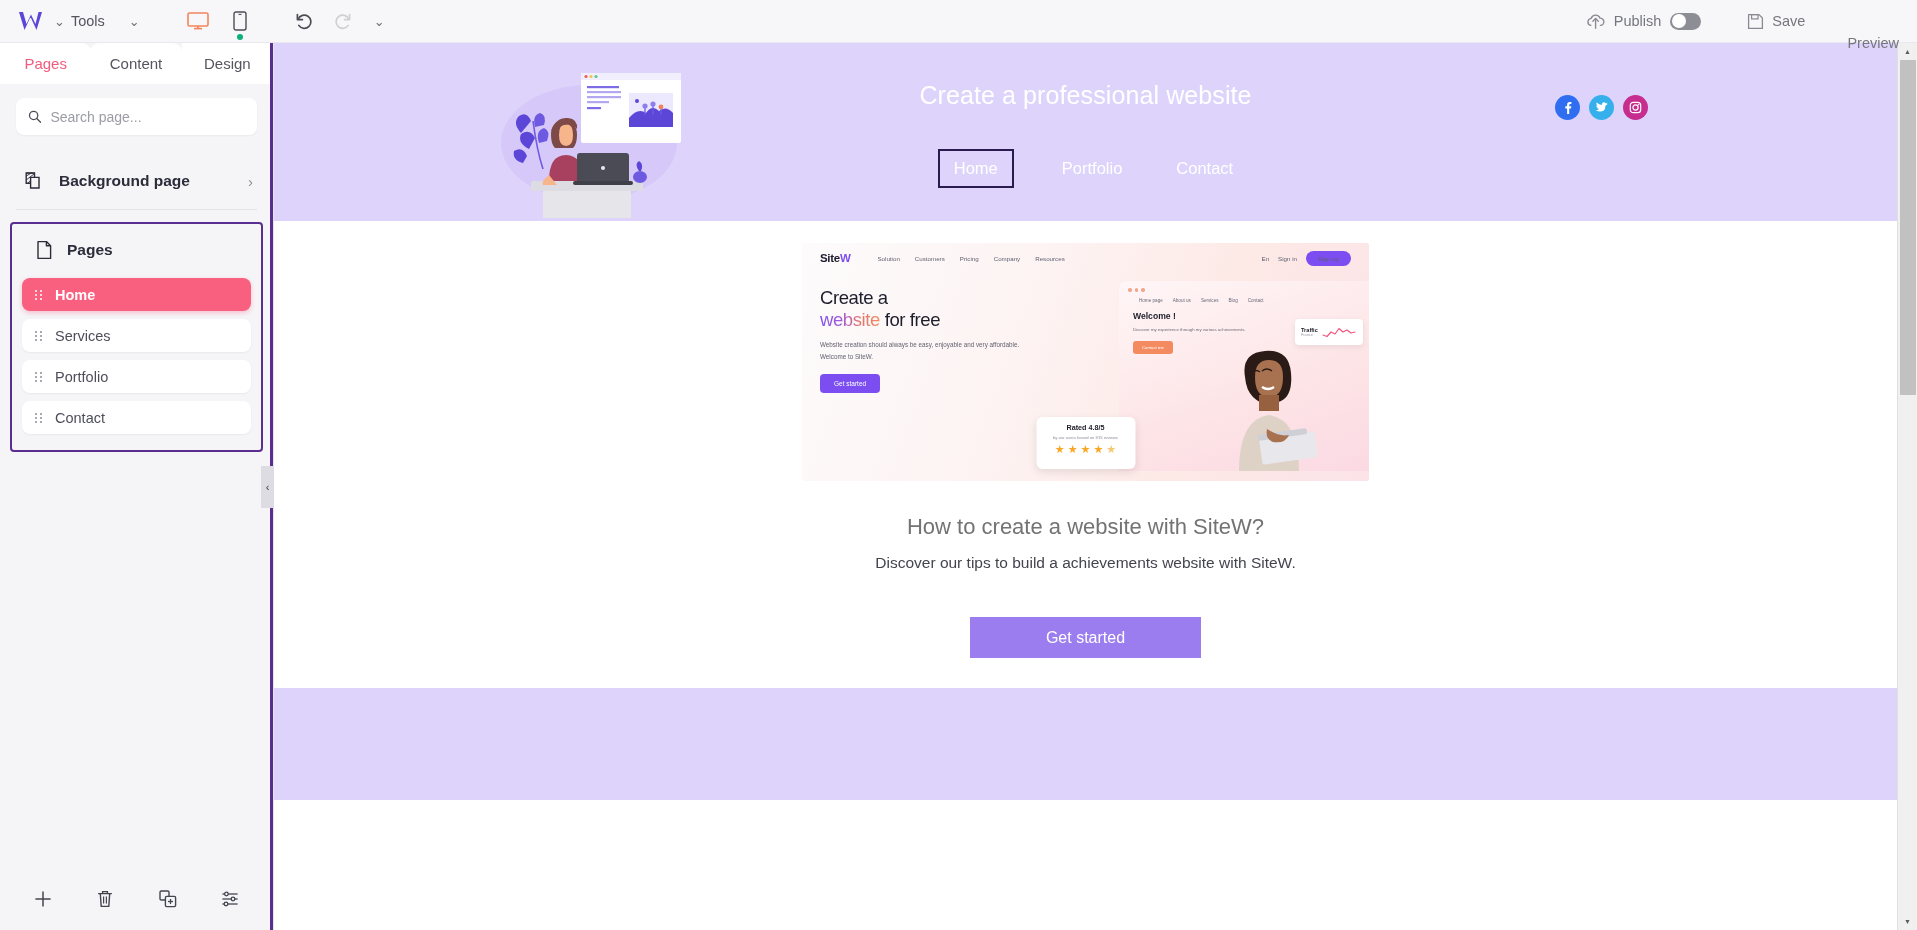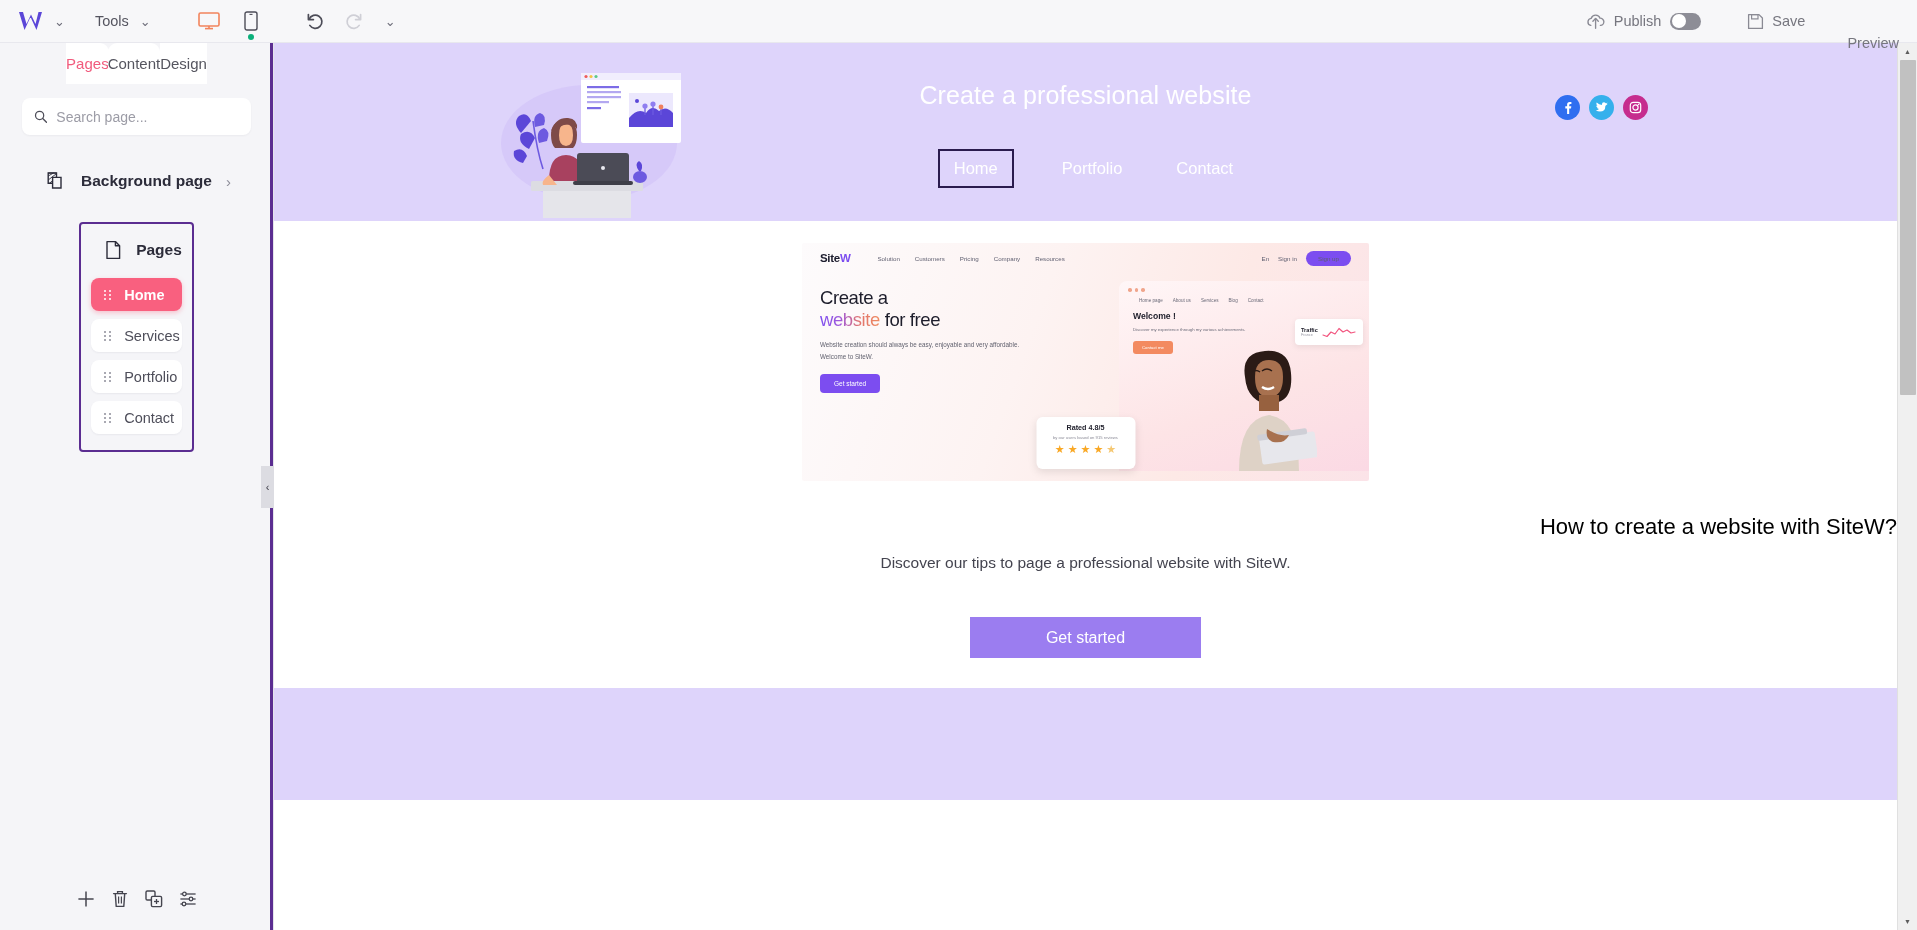--- a/index.html
+++ b/index.html
@@ -17,22 +17,22 @@
     background: #f7f7f9;
     border-bottom: 1px solid #e8e8ee;
     display: flex; align-items: center;
     padding: 0 18px 0 14px;
     position: relative; z-index: 30;
   }
   .tb-left { display: flex; align-items: center; gap: 0; }
   .logo-w { width: 34px; height: 26px; display: flex; align-items: center; justify-content: center; }
   .chev { color: #6d6d7a; font-size: 13px; line-height: 1; padding: 4px 6px; cursor: pointer; }
   .tools-btn {
-    display: flex; align-items: center; gap: 5px;
-    margin-left: 24px; color: #54545f; font-size: 14.5px; cursor: pointer; text-align: center;
+    display: flex; align-items: center; gap: 18px;
+    margin-left: 0; color: #54545f; font-size: 14.5px; cursor: pointer; text-align: center;
   }
   .dev-group { display: flex; align-items: center; gap: 14px; margin-left: 38px; }
   .dev-btn { position: relative; cursor: pointer; width: 28px; height: 26px; display:flex; align-items:center; justify-content:center;}
   .mobile-dot {
     position: absolute; bottom: -6px; left: 50%; transform: translateX(-50%);
     width: 6px; height: 6px; border-radius: 50%; background: #0bb07b;
   }
   .hist-group { display: flex; align-items: center; gap: 11px; margin-left: 36px; }
   .tb-right { margin-left: auto; display: flex; align-items: center; gap: 16px; }
   .publish-wrap { display: flex; align-items: center; gap: 9px; cursor: pointer; }
@@ -48,21 +48,21 @@
   .save-wrap { display: flex; align-items: center; gap: 8px; margin-left: 30px; cursor: pointer; }
   .save-label { color: #76767f; font-size: 14.5px; }
   .preview-btn { color: #76767f; font-size: 14.5px; margin-left: 26px; cursor: pointer; margin-top: 44px; }
 
   
   .body { display: flex; flex: 1; min-height: 0; position: relative; }
 
   
   .sidebar {
     width: 273px; min-width: 273px; background: #f5f5f8;
-    display: flex; flex-direction: column; position: relative; align-items: center;
+    display: flex; flex-direction: column; position: relative;
   }
   .tabs { display: flex; height: 41px; }
   .tab {
     flex: 1; display: flex; align-items: center; justify-content: center;
     font-size: 15px; color: #55555f; cursor: pointer; position: relative;
   }
   .tab.active {
     background: #ffffff; color: #f15b7d; font-weight: 400;
     border-radius: 0 9px 0 0;
   }
@@ -217,21 +217,21 @@
     position: absolute; left: 50%; transform: translateX(-50%); bottom: 12px;
     width: 99px; background: #fff; border-radius: 6px; padding: 6px 0 14px 0;
     box-shadow: 0 3px 9px rgba(0,0,0,.10); text-align: center;
   }
   .rating-card .rt { font-size: 7.2px; font-weight: 700; color: #23232f; }
   .rating-card .rs { font-size: 4.2px; color: #8b8b97; margin-top: 3px; }
   .stars { display: flex; justify-content: center; gap: 3px; margin-top: 4px; }
   .star { color: #f9a825; font-size: 11px; line-height: 1; }
   .star.half { color: #f5c873; }
 
-  .sec-title { text-align: right; font-size: 22px; color: #000000; margin-top: 33px; font-weight: 400; }
+  .sec-title { text-align: center; font-size: 22px; color: #737373; margin-top: 33px; font-weight: 400; }
   .sec-sub { text-align: center; font-size: 15.5px; color: #44444f; margin-top: 14px; }
   .cta-wrap { display: flex; justify-content: center; margin-top: 45px; }
   .cta {
     background: #9b7df0; color: #fff; font-size: 16px;
     width: 231px; height: 41px; display: flex; align-items: center; justify-content: center;
     cursor: pointer; border: none; font-family: "Liberation Sans", sans-serif;
   }
   .footer-band { background: #ded4fb; height: 112px; }
 
   
@@ -612,21 +612,21 @@
                 <span class="star">★</span>
                 <span class="star">★</span>
                 <span class="star">★</span>
                 <span class="star">★</span>
                 <span class="star half">★</span>
               </div>
             </div>
           </div>
 
           <div class="sec-title">How to create a website with SiteW?</div>
-          <div class="sec-sub">Discover our tips to page a professional website with SiteW.</div>
+          <div class="sec-sub">Discover our tips to build a achievements website with SiteW.</div>
 
           <div class="cta-wrap">
             <button class="cta">Get started</button>
           </div>
         </div>
 
         <div class="footer-band"></div>
       </div>
 
       <div class="vscroll">

